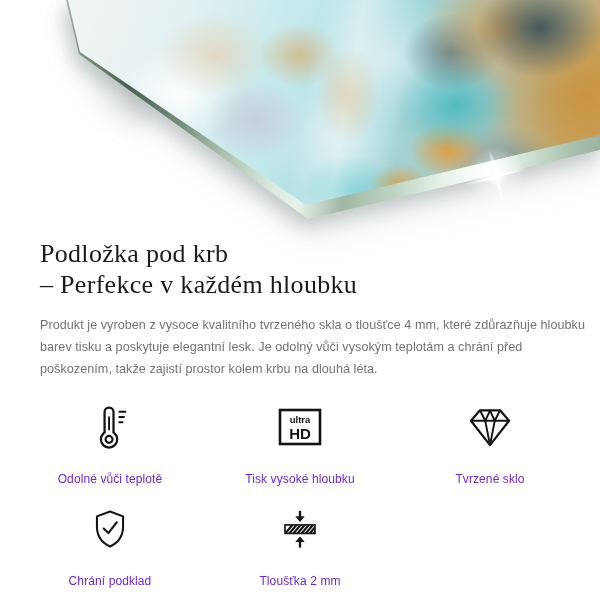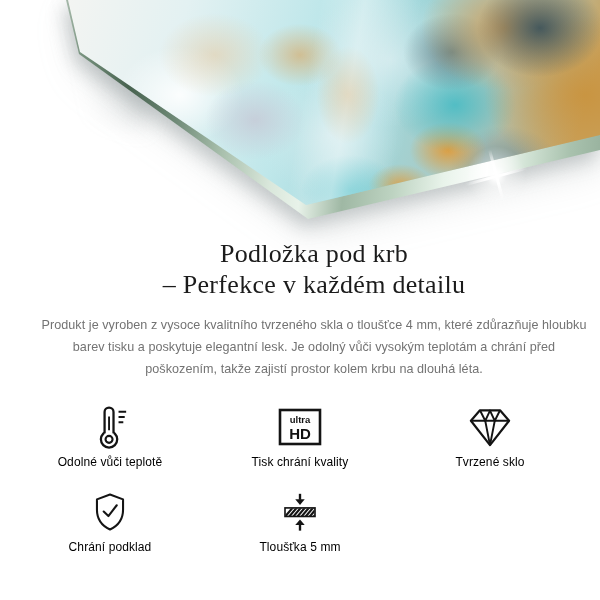--- a/index.html
+++ b/index.html
@@ -1,20 +1,20 @@
 <!DOCTYPE html>
 <html><head>
 <meta charset="utf-8">
 <style>
   html,body{margin:0;padding:0;}
   body{
     width:600px;height:600px;overflow:hidden;background:#ffffff;
     font-family:"Liberation Sans",sans-serif;position:relative;
   }
-  .page{width:600px;height:600px;position:relative;background:#fff;text-align:center;}
+  .page{width:600px;height:600px;position:relative;background:#fff;}
 
   
   .hero{position:relative;width:600px;height:231px;background:#fff;overflow:visible;}
   .hero-sheen{
     position:absolute;left:8px;top:-22px;width:155px;height:135px;
     background:linear-gradient(243deg, rgba(146,156,158,.42) 6%, rgba(255,255,255,0) 56%);
     filter:blur(10px);transform:rotate(14deg);
   }
   .panel-3d{
     position:absolute;inset:0;
@@ -80,21 +80,21 @@
     margin:14px 0 0;max-width:548px;
     color:#737373;font-size:12.6px;line-height:22px;letter-spacing:.05px;
   }
 
   
   .features{
     margin:24px 15px 0;display:grid;grid-template-columns:repeat(3,1fr);row-gap:20px;
   }
   .feature{display:flex;flex-direction:column;align-items:center;}
   .icon-box{height:46px;display:flex;align-items:center;justify-content:center;}
-  .feature-label{margin-top:5px;font-size:12px;color:#000000;letter-spacing:.1px;}
+  .feature-label{margin-top:22px;font-size:12px;color:#6d28d9;letter-spacing:.1px;}
   svg{display:block;}
   .svg-ultra{font-family:"Liberation Sans",sans-serif;font-weight:700;font-size:9.5px;fill:#111;}
   .svg-hd{font-family:"Liberation Sans",sans-serif;font-weight:700;font-size:15px;fill:#111;}
 </style>
 </head>
 <body>
 
 <div class="page">
 
   <section class="hero">
@@ -104,21 +104,21 @@
       <div class="panel-art"></div>
     </div>
     <div class="sparkle">
         <span class="glow"></span>
       </div>
   </section>
 
   <main class="content">
     <h1>
       <span class="t-line">Podložka pod krb</span>
-      <span class="t-line">– Perfekce v každém detailu</span>
+      <span class="t-line">– Perfekce v každém hloubku</span>
     </h1>
     <p class="desc">Produkt je vyroben z vysoce kvalitního tvrzeného skla o tloušťce 4 mm, které zdůrazňuje hloubku barev tisku a poskytuje elegantní lesk. Je odolný vůči vysokým teplotám a chrání před poškozením, takže zajistí prostor kolem krbu na dlouhá léta.</p>
   </main>
 
   <section class="features">
 
     <div class="feature">
       <div class="icon-box">
         <svg viewBox="0 0 40 48" width="38" height="46" aria-hidden="true">
           <circle cx="19" cy="37" r="8.6" fill="none" stroke="#141414" stroke-width="2.4"></circle>
@@ -133,21 +133,21 @@
     </div>
 
     <div class="feature">
       <div class="icon-box">
         <svg viewBox="0 0 46 40" width="46" height="40" aria-hidden="true">
           <rect x="3" y="3" width="40" height="34" fill="none" stroke="#141414" stroke-width="2.6"></rect>
           <text x="23" y="16" text-anchor="middle" class="svg-ultra">ultra</text>
           <text x="23" y="31.5" text-anchor="middle" class="svg-hd">HD</text>
         </svg>
       </div>
-      <div class="feature-label">Tisk chrání kvality</div>
+      <div class="feature-label">Tisk vysoké hloubku</div>
     </div>
 
     <div class="feature">
       <div class="icon-box">
         <svg viewBox="0 0 48 44" width="46" height="42" aria-hidden="true">
           <path d="M13.5,4.5 H34.5 L44,15.5 L24,41 L4,15.5 Z" fill="none" stroke="#141414" stroke-width="2.3" stroke-linejoin="round"></path>
           <path d="M4,15.5 H44" fill="none" stroke="#141414" stroke-width="2"></path>
           <path d="M13.5,4.5 L19,15.5 L24,4.8 L29,15.5 L34.5,4.5" fill="none" stroke="#141414" stroke-width="2" stroke-linejoin="round"></path>
           <path d="M19,15.5 L24,41 M29,15.5 L24,41" fill="none" stroke="#141414" stroke-width="2"></path>
         </svg>
@@ -184,17 +184,17 @@
             <path d="M17.5,29 L28.5,16"></path>
               <path d="M22,29 L33,16"></path>
               <path d="M26.5,29 L37.5,16"></path>
             <path d="M31,29 L42,16"></path>
               <path d="M35.5,29 L46.5,16"></path>
           </g>
           <path d="M22,42.5 V35.8" stroke="#141414" stroke-width="2.6"></path>
           <polygon points="16.8,36.4 27.2,36.4 22,30.2" fill="#141414"></polygon>
         </svg>
       </div>
-      <div class="feature-label">Tloušťka 5 mm</div>
+      <div class="feature-label">Tloušťka 2 mm</div>
     </div>
 
   </section>
 </div>
 
 </body></html>

